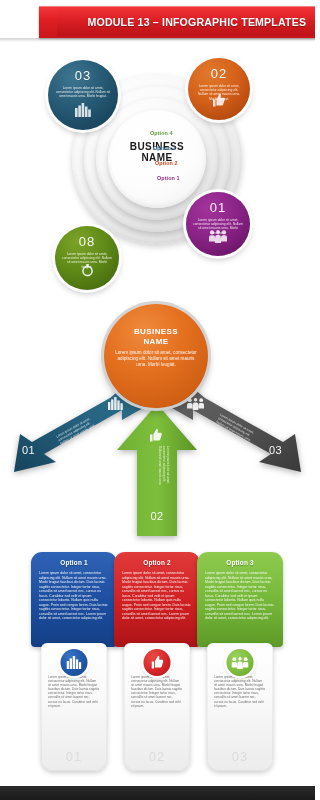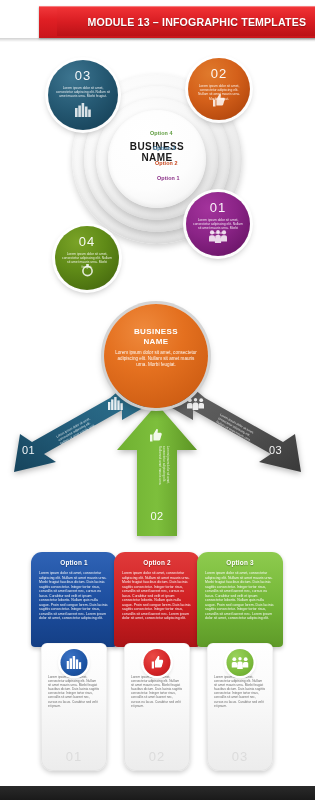--- a/index.html
+++ b/index.html
@@ -238,21 +238,21 @@
           <circle cx="15" cy="2.4" r="2.1"></circle>
               <path d="M12 11.5V7.4c0-1.2.9-2.1 2-2.1h2c1.1 0 2 .9 2 2.1v4.1z"></path>
           <circle cx="9" cy="8.2" r="2"></circle>
               <path d="M5.9 13V9.6c0-1.1.9-2 2-2h2.2c1.1 0 2 .9 2 2V13z"></path>
             </g>
           </svg>
       </div>
     </div>
 
     <div class="bubble b04">
-      <div class="bnum">04</div>
+      <div class="bnum">08</div>
       <div class="btxt">Lorem ipsum dolor sit amet, consectetur adipiscing elit. Nullam sit amet mauris urna. Morbi feugiat.</div>
       <div class="bicon">
         <svg width="13" height="13" viewBox="0 0 13 13">
             <g fill="none" stroke="#fff" stroke-width="1.6" opacity=".92">
           <circle cx="6.5" cy="7" r="4.6"></circle>
             </g>
           <path fill="#fff" opacity=".92" d="M5.2 0h2.6v3.2H5.2z"></path>
           </svg>
       </div>
     </div>

